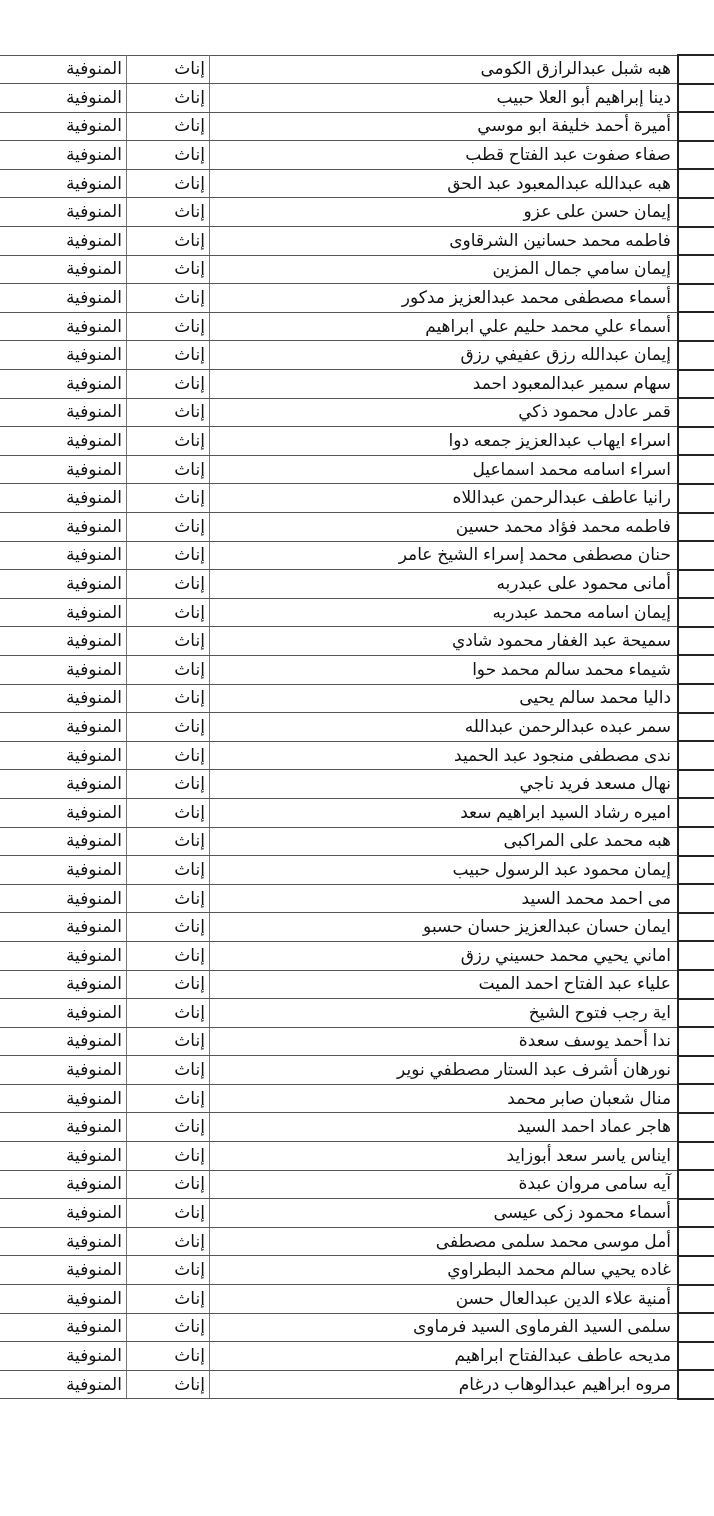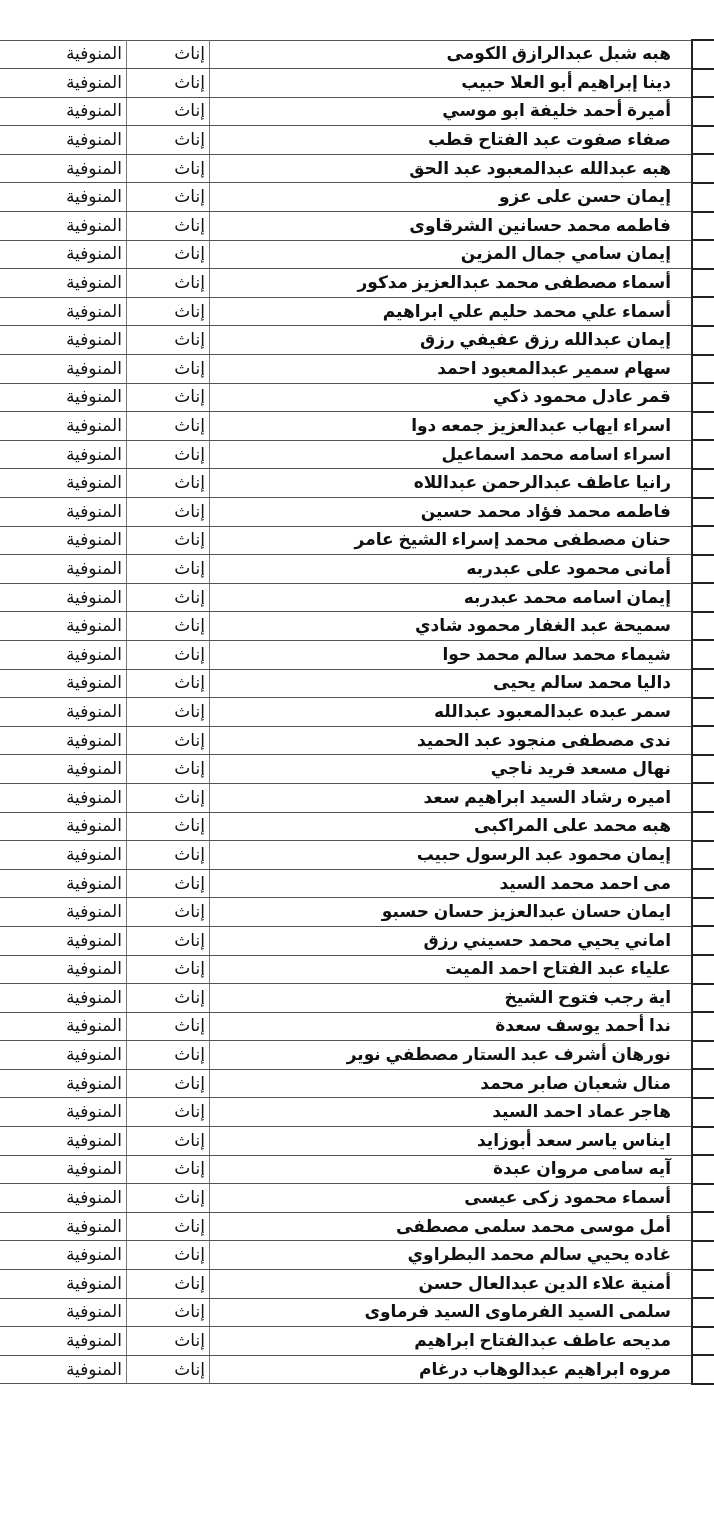--- a/index.html
+++ b/index.html
@@ -1,23 +1,23 @@
 <!DOCTYPE html>
 <html><head>
 <meta charset="utf-8">
 <style>
   html, body { margin:0; padding:0; background:#ffffff; }
   body { width:714px; height:1516px; position:relative; overflow:hidden; font-family:"Liberation Sans", "DejaVu Sans", sans-serif; }
-  .sheet { position:absolute; left:0; top:39px; width:646px; }
+  .sheet { position:absolute; left:0; top:54px; width:646px; }
   table { border-collapse:collapse; width:714px; table-layout:fixed; direction:ltr; }
   tr { height:28.6px; }
   td { border-top:1.5px solid #555; border-bottom:1.5px solid #555; padding:0 4px; font-size:17px; color:#111; white-space:nowrap; overflow:hidden; line-height:26px; direction:rtl; text-align:right; }
   td.gov { width:118px; border-right:1.5px solid #777; }
   td.gender { width:74px; border-right:1.5px solid #777; }
-  td.name { width:457px; border-right:2.5px solid #222; padding-right:20px;font-weight:bold; }
+  td.name { width:457px; border-right:2.5px solid #222; padding-right:6px; }
   td.blank { width:41px; border-top:2px solid #222; border-bottom:2px solid #222; }
 </style>
 </head>
 <body>
 
 <div class="sheet">
   <table>
     <tbody id="rows">
   <tr>
     <td class="gov">المنوفية</td>
@@ -176,21 +176,21 @@
   <tr>
     <td class="gov">المنوفية</td>
     <td class="gender">إناث</td>
     <td class="name">داليا محمد سالم يحيى</td>
     <td class="blank"></td>
   </tr>
 
   <tr>
     <td class="gov">المنوفية</td>
     <td class="gender">إناث</td>
-    <td class="name">سمر عبده عبدالمعبود عبدالله</td>
+    <td class="name">سمر عبده عبدالرحمن عبدالله</td>
     <td class="blank"></td>
   </tr>
 
   <tr>
     <td class="gov">المنوفية</td>
     <td class="gender">إناث</td>
     <td class="name">ندى مصطفى منجود عبد الحميد</td>
     <td class="blank"></td>
   </tr>
 

